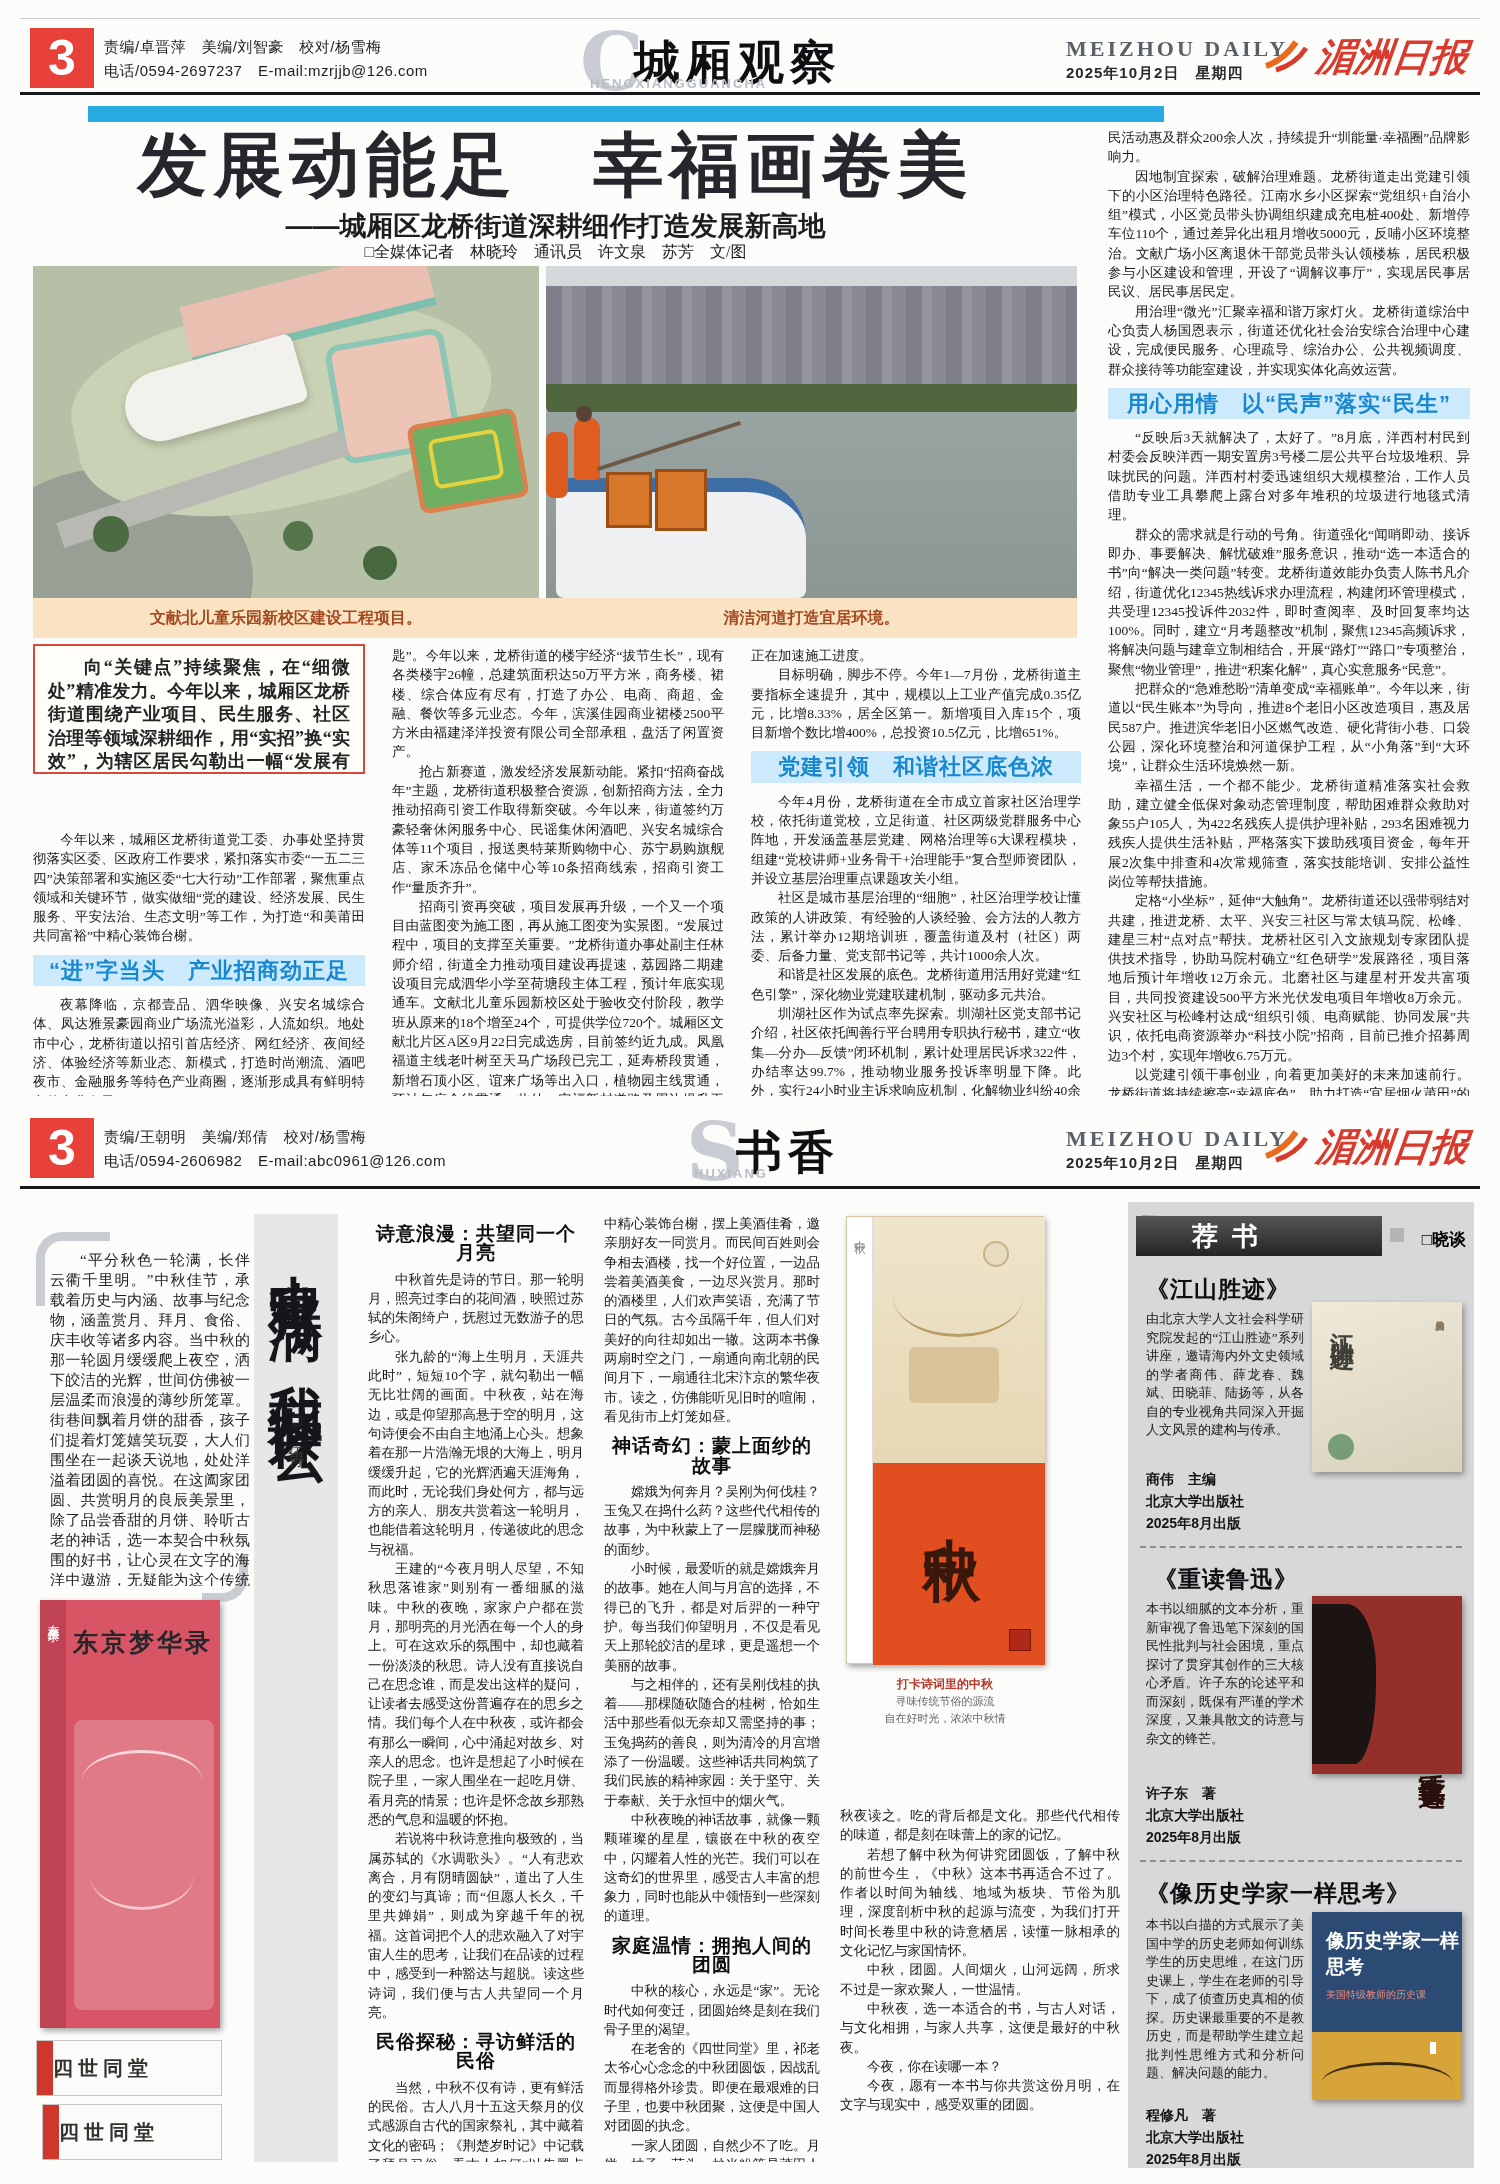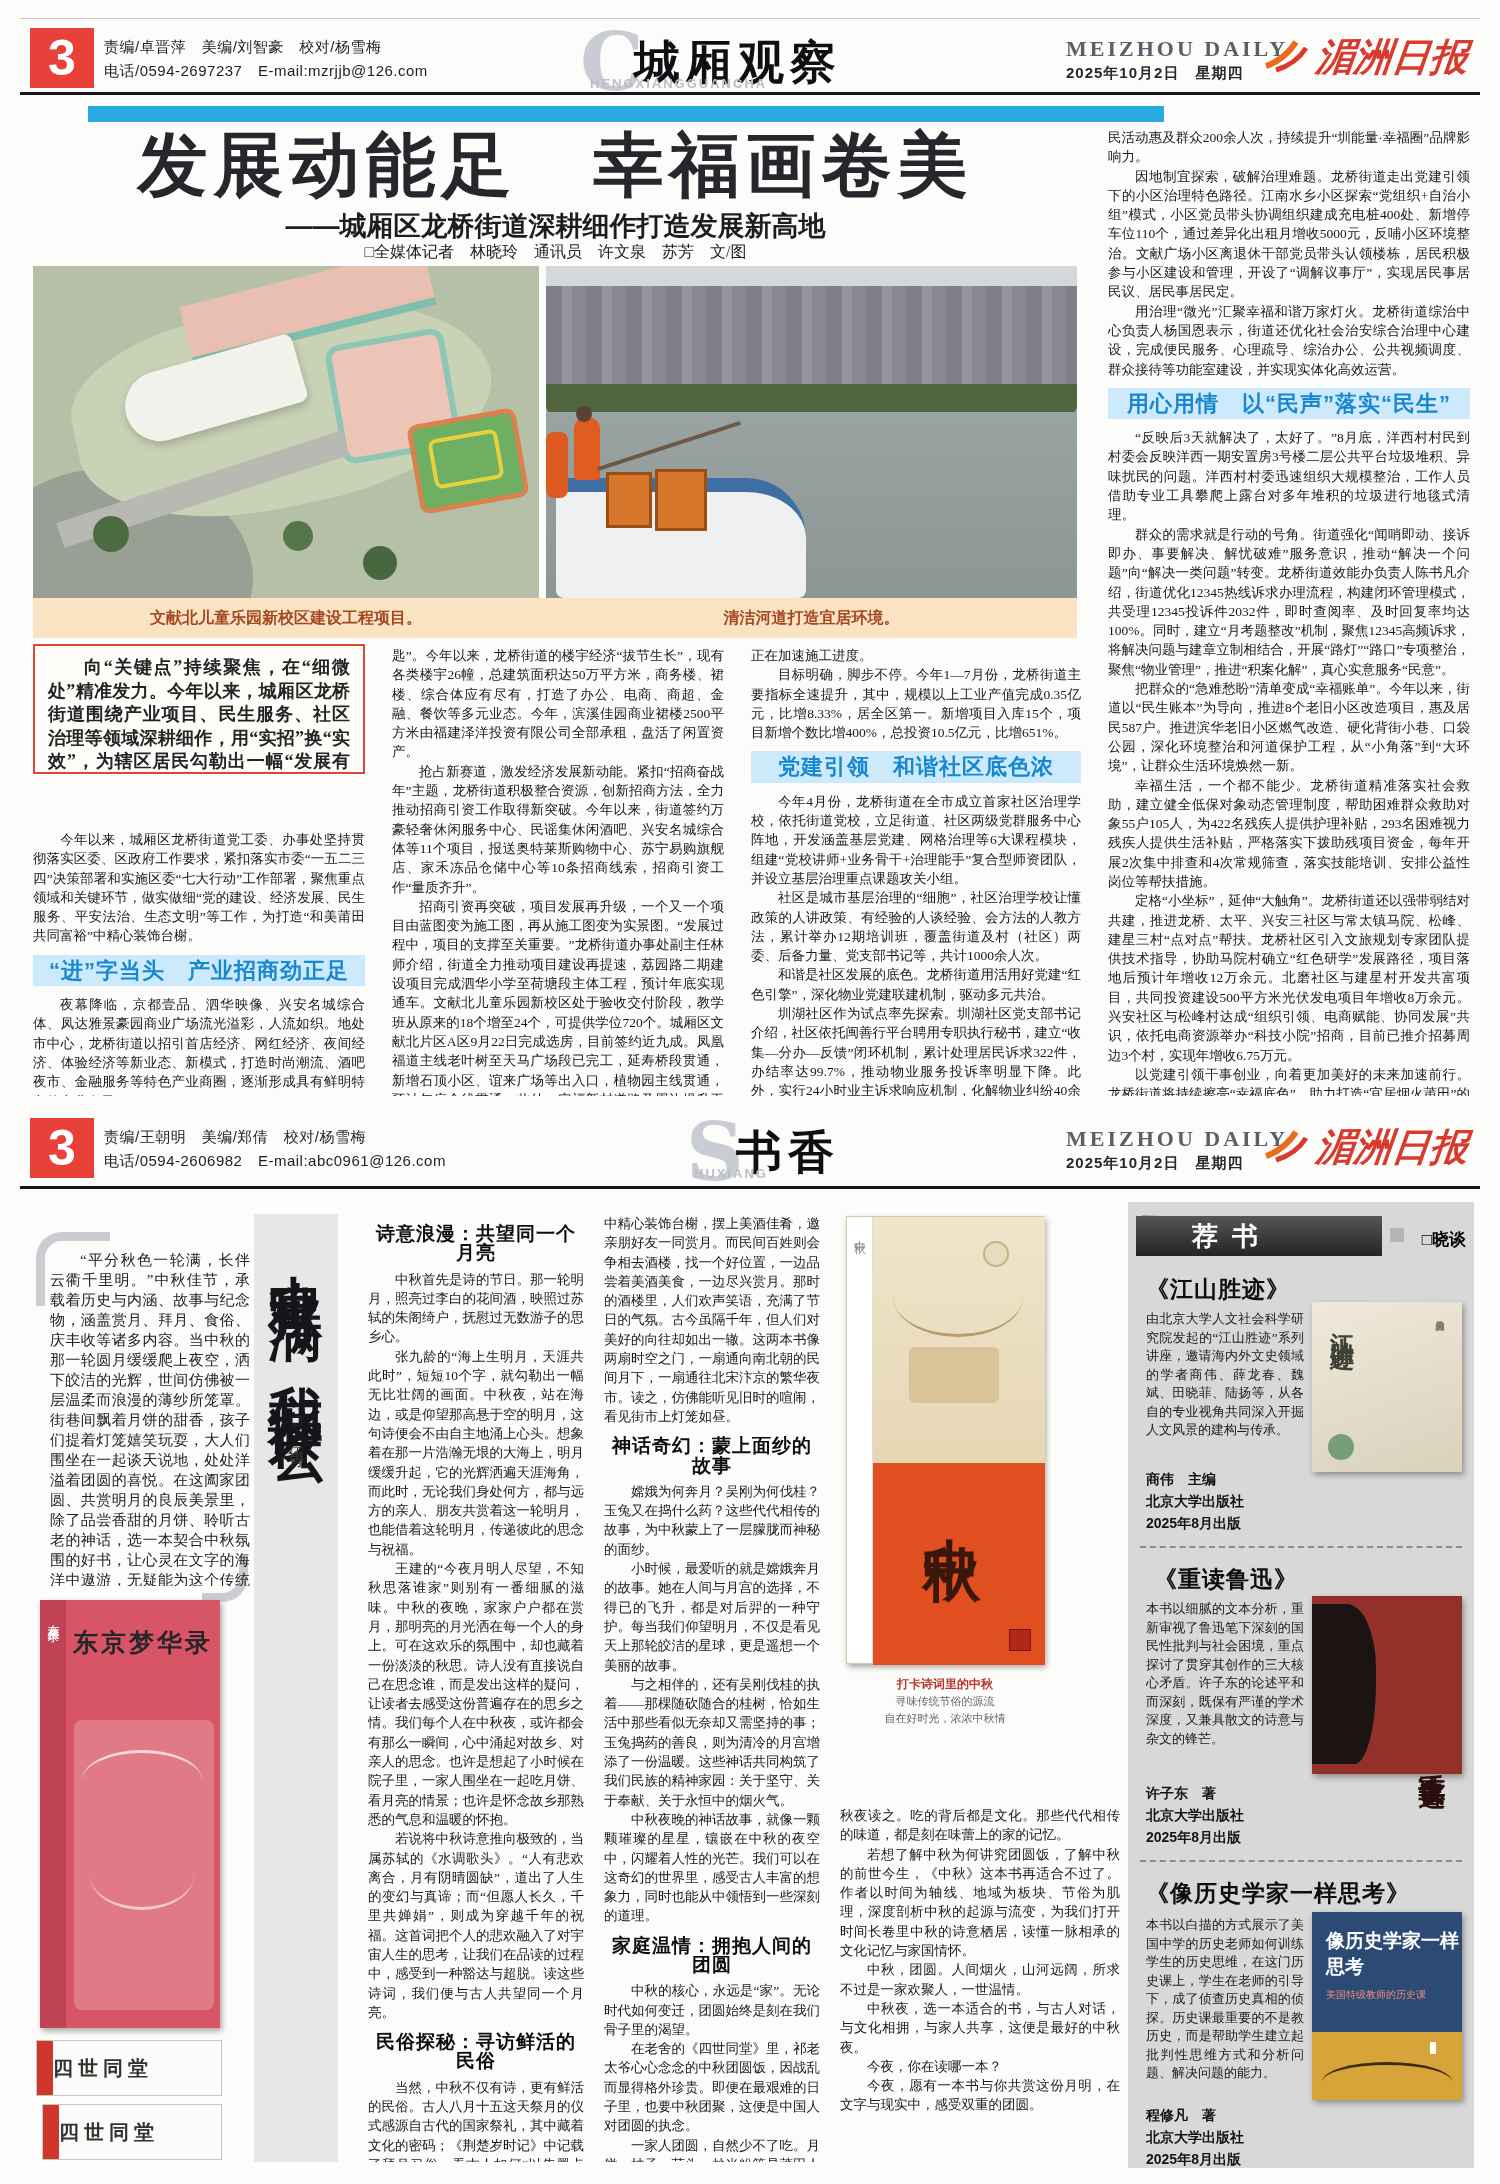--- a/index.html
+++ b/index.html
@@ -149,21 +149,21 @@
       <p class="para">社区是城市基层治理的“细胞”，社区治理学校让懂政策的人讲政策、有经验的人谈经验、会方法的人教方法，累计举办12期培训班，覆盖街道及村（社区）两委、后备力量、党支部书记等，共计1000余人次。</p>
       <p class="para">和谐是社区发展的底色。龙桥街道用活用好党建“红色引擎”，深化物业党建联建机制，驱动多元共治。</p>
       <p class="para">圳湖社区作为试点率先探索。圳湖社区党支部书记介绍，社区依托闽善行平台聘用专职执行秘书，建立“收集—分办—反馈”闭环机制，累计处理居民诉求322件，办结率达99.7%，推动物业服务投诉率明显下降。此外，实行24小时业主诉求响应机制，化解物业纠纷40余起，开展惠</p>
     </div>
   <div class="abs tcol" style="top:128px;left:1108px;width:362px;height:968px;">
       <p class="cont">民活动惠及群众200余人次，持续提升“圳能量·幸福圈”品牌影响力。</p>
       <p class="para">因地制宜探索，破解治理难题。龙桥街道走出党建引领下的小区治理特色路径。江南水乡小区探索“党组织+自治小组”模式，小区党员带头协调组织建成充电桩400处、新增停车位110个，通过差异化出租月增收5000元，反哺小区环境整治。文献广场小区离退休干部党员带头认领楼栋，居民积极参与小区建设和管理，开设了“调解议事厅”，实现居民事居民议、居民事居民定。</p>
       <p class="para">用治理“微光”汇聚幸福和谐万家灯火。龙桥街道综治中心负责人杨国恩表示，街道还优化社会治安综合治理中心建设，完成便民服务、心理疏导、综治办公、公共视频调度、群众接待等功能室建设，并实现实体化高效运营。</p>
       <p class="h">用心用情　以“民声”落实“民生”</p>
       <p class="para">“反映后3天就解决了，太好了。”8月底，洋西村村民到村委会反映洋西一期安置房3号楼二层公共平台垃圾堆积、异味扰民的问题。洋西村村委迅速组织大规模整治，工作人员借助专业工具攀爬上露台对多年堆积的垃圾进行地毯式清理。</p>
-      <p class="para">群众的需求就是行动的号角。街道强化“闻哨即动、接诉即办、事要解决、解忧破难”服务意识，推动“解决一个问题”向“解决一类问题”转变。龙桥街道效能办负责人陈书凡介绍，街道优化12345热线诉求办理流程，构建闭环管理模式，共受理12345投诉件2032件，即时查阅率、及时回复率均达100%。同时，建立“月考题整改”机制，聚焦12345高频诉求，将解决问题与建章立制相结合，开展“路灯”“路口”专项整治，聚焦“物业管理”，推进“积案化解”，真心实意服务“民意”。</p>
+      <p class="para">群众的需求就是行动的号角。街道强化“闻哨即动、接诉即办、事要解决、解忧破难”服务意识，推动“选一本适合的书”向“解决一类问题”转变。龙桥街道效能办负责人陈书凡介绍，街道优化12345热线诉求办理流程，构建闭环管理模式，共受理12345投诉件2032件，即时查阅率、及时回复率均达100%。同时，建立“月考题整改”机制，聚焦12345高频诉求，将解决问题与建章立制相结合，开展“路灯”“路口”专项整治，聚焦“物业管理”，推进“积案化解”，真心实意服务“民意”。</p>
       <p class="para">把群众的“急难愁盼”清单变成“幸福账单”。今年以来，街道以“民生账本”为导向，推进8个老旧小区改造项目，惠及居民587户。推进滨华老旧小区燃气改造、硬化背街小巷、口袋公园，深化环境整治和河道保护工程，从“小角落”到“大环境”，让群众生活环境焕然一新。</p>
       <p class="para">幸福生活，一个都不能少。龙桥街道精准落实社会救助，建立健全低保对象动态管理制度，帮助困难群众救助对象55户105人，为422名残疾人提供护理补贴，293名困难视力残疾人提供生活补贴，严格落实下拨助残项目资金，每年开展2次集中排查和4次常规筛查，落实技能培训、安排公益性岗位等帮扶措施。</p>
       <p class="para">定格“小坐标”，延伸“大触角”。龙桥街道还以强带弱结对共建，推进龙桥、太平、兴安三社区与常太镇马院、松峰、建星三村“点对点”帮扶。龙桥社区引入文旅规划专家团队提供技术指导，协助马院村确立“红色研学”发展路径，项目落地后预计年增收12万余元。北磨社区与建星村开发共富项目，共同投资建设500平方米光伏发电项目年增收8万余元。兴安社区与松峰村达成“组织引领、电商赋能、协同发展”共识，依托电商资源举办“科技小院”招商，目前已推介招募周边3个村，实现年增收6.75万元。</p>
       <p class="para">以党建引领干事创业，向着更加美好的未来加速前行。龙桥街道将持续擦亮“幸福底色”，助力打造“宜居烟火莆田”的幸福模样。</p>
     </div>
 
   <div class="abs pageno" style="top:1118px;left:30px;">3</div>
   <div class="abs edline" style="top:1128px;left:104px;">责编/王朝明　美编/郑倩　校对/杨雪梅</div>
   <div class="abs edline" style="top:1152px;left:104px;">电话/0594-2606982　E-mail:abc0961@126.com</div>
   <div class="abs bigletter" style="top:1112px;left:686px;">S</div>

